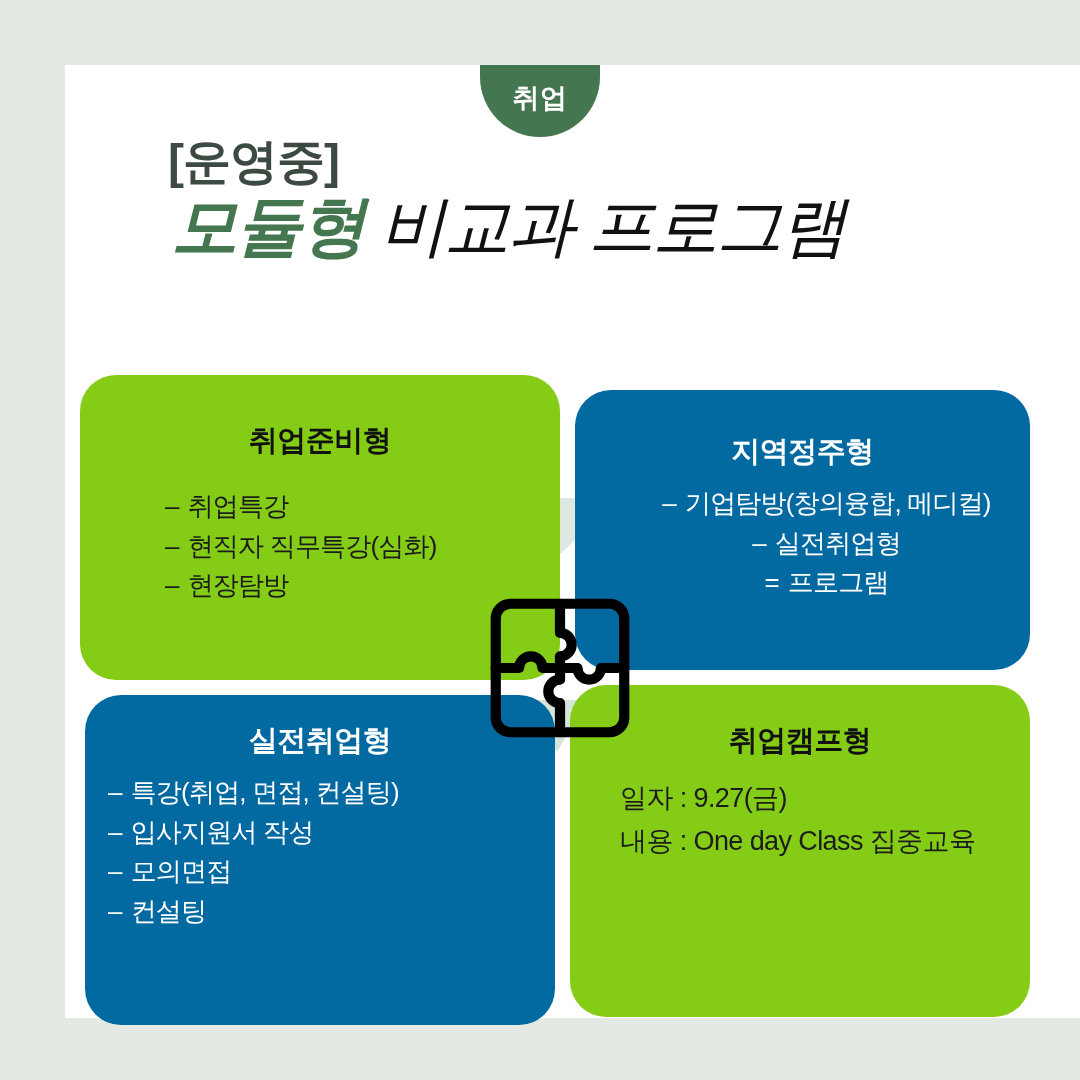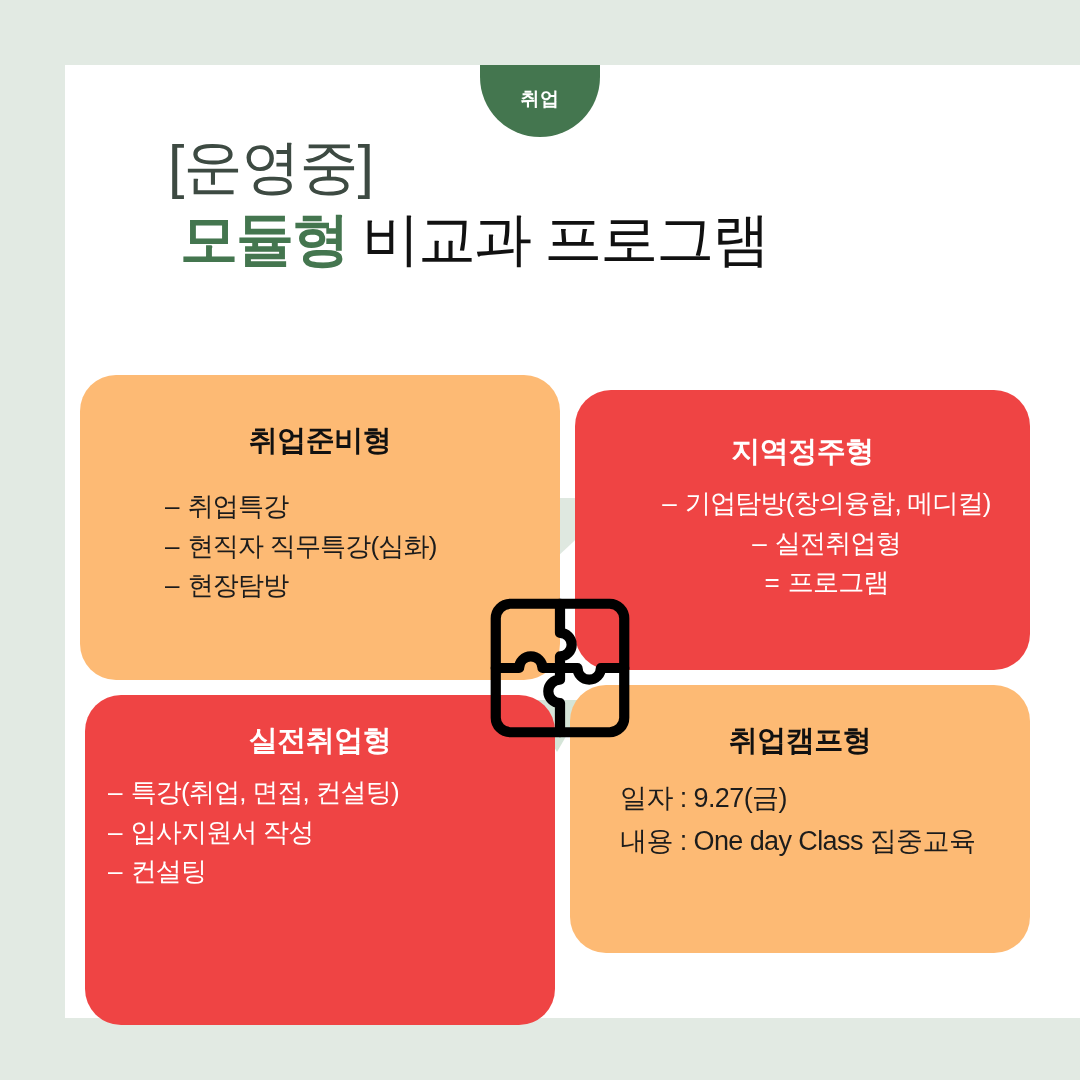--- a/index.html
+++ b/index.html
@@ -40,73 +40,74 @@
     height: 72px;
     background: #44764f;
     border-radius: 0 0 60px 60px;
     display: flex;
     align-items: center;
     justify-content: center;
     z-index: 6;
   }
   .badge-label {
     color: #ffffff;
-    font-size: 19px;
+    font-size: 27px;
     font-weight: bold;
     letter-spacing: 0.5px;
     line-height: 1;
     padding-bottom: 6px;
   }
 
   
   .headline {
     position: absolute;
     left: 168px;
     top: 138px;
     z-index: 5;
   }
   .headline-status {
-    font-size: 59px;
-    font-weight: normal;
+    font-size: 48px;
+    font-weight: bold;
     color: #3d4a42;
     line-height: 1.0;
     letter-spacing: -1px;
     margin: 0 0 6px 0;
   }
   .headline-main {
-    font-size: 58px;
+    font-size: 66px;
     line-height: 1.05;
     letter-spacing: -2px;
     white-space: nowrap;
-    margin: 12px;
+    margin: 4px;
+    font-style: italic;
   }
   .headline-accent {
     color: #44764f;
     font-weight: bold;
   }
   .headline-rest {
     color: #111111;
     font-weight: 400;
   }
 
   
   .card {
     position: absolute;
     border-radius: 36px;
     box-sizing: border-box;
     padding: 0;
     z-index: 3;
   }
-  .card-light { background: #fdba74; }
-  .card-dark  { background: #ef4444; }
+  .card-light { background: #84cc16; }
+  .card-dark  { background: #0369a1; }
 
   .card-tl { left: 80px;  top: 375px; width: 480px; height: 305px; }
   .card-tr { left: 575px; top: 390px; width: 455px; height: 280px; }
   .card-bl { left: 85px;  top: 695px; width: 470px; height: 330px; }
-  .card-br { left: 570px; top: 685px; width: 460px; height: 268px; }
+  .card-br { left: 570px; top: 685px; width: 460px; height: 332px; }
 
   .card-title {
     text-align: center;
     font-size: 29px;
     font-weight: bold;
     letter-spacing: -0.5px;
     margin: 0;
   }
   .card-light .card-title { color: #111111; }
   .card-dark  .card-title { color: #ffffff; }
@@ -218,20 +219,21 @@
         <li><span class="bullet-mark">–</span><span>실전취업형</span></li>
         <li><span class="bullet-mark">=</span><span>프로그램</span></li>
       </ul>
   </div>
 
   <div class="card card-dark card-bl">
     <h2 class="card-title">실전취업형</h2>
     <ul class="card-list">
         <li><span class="bullet-mark">–</span><span>특강(취업, 면접, 컨설팅)</span></li>
         <li><span class="bullet-mark">–</span><span>입사지원서 작성</span></li>
+        <li><span class="bullet-mark">–</span><span>모의면접</span></li>
         <li><span class="bullet-mark">–</span><span>컨설팅</span></li>
       </ul>
   </div>
 
   <div class="card card-light card-br">
     <h2 class="card-title">취업캠프형</h2>
     <ul class="detail-list">
         <li><span>일자 : </span><span>9.27(금)</span></li>
         <li><span>내용 : </span><span>One day Class 집중교육</span></li>
       </ul>

